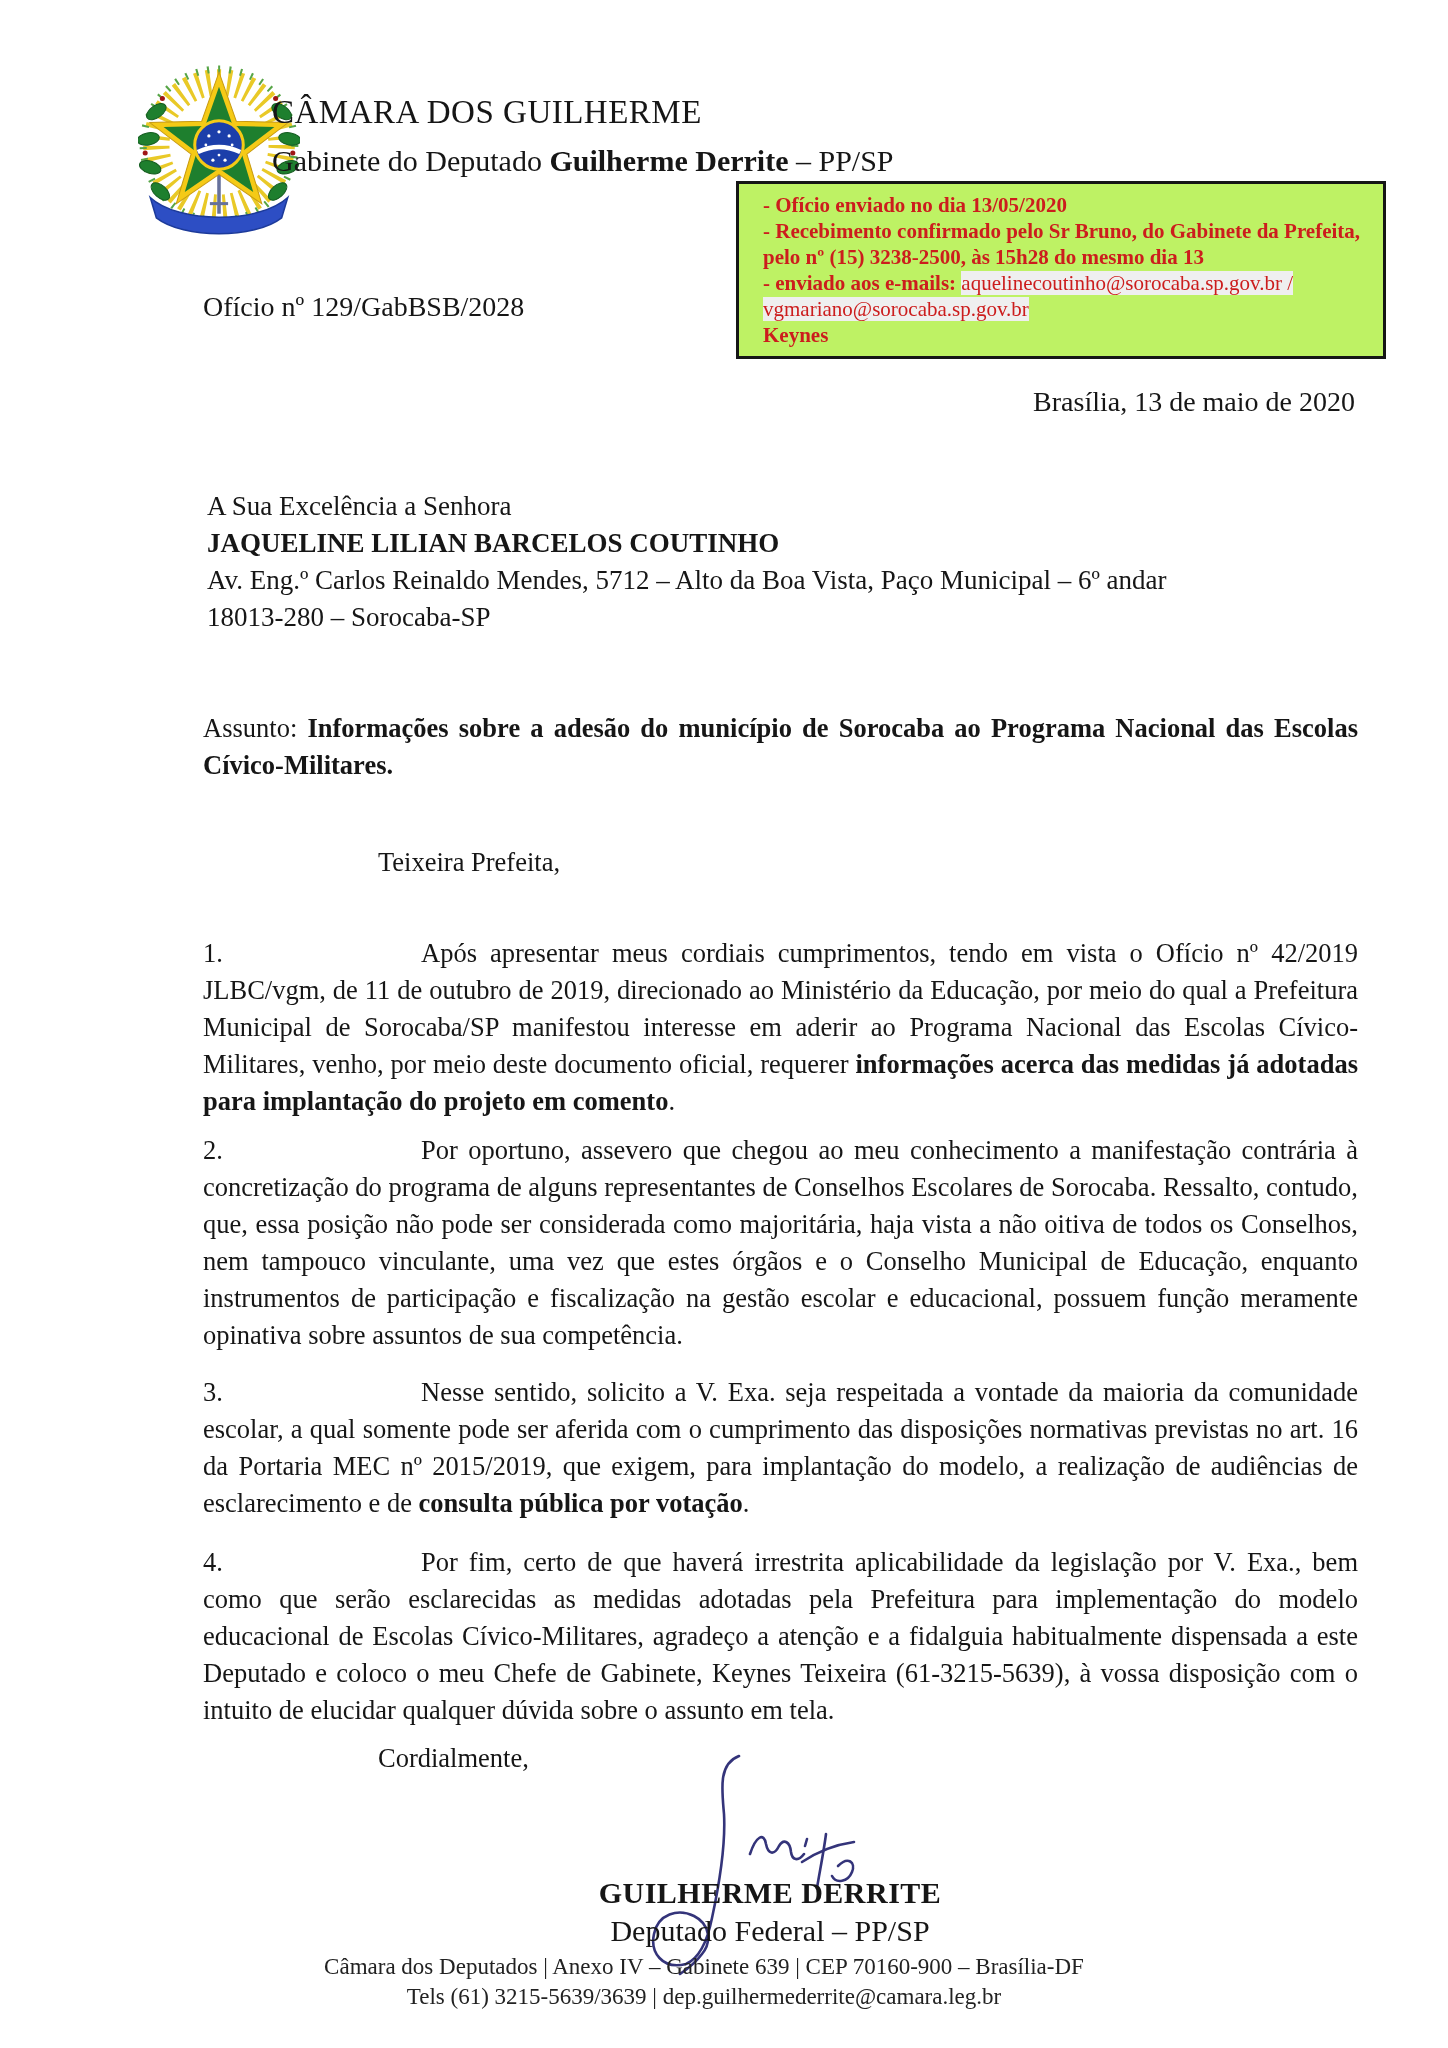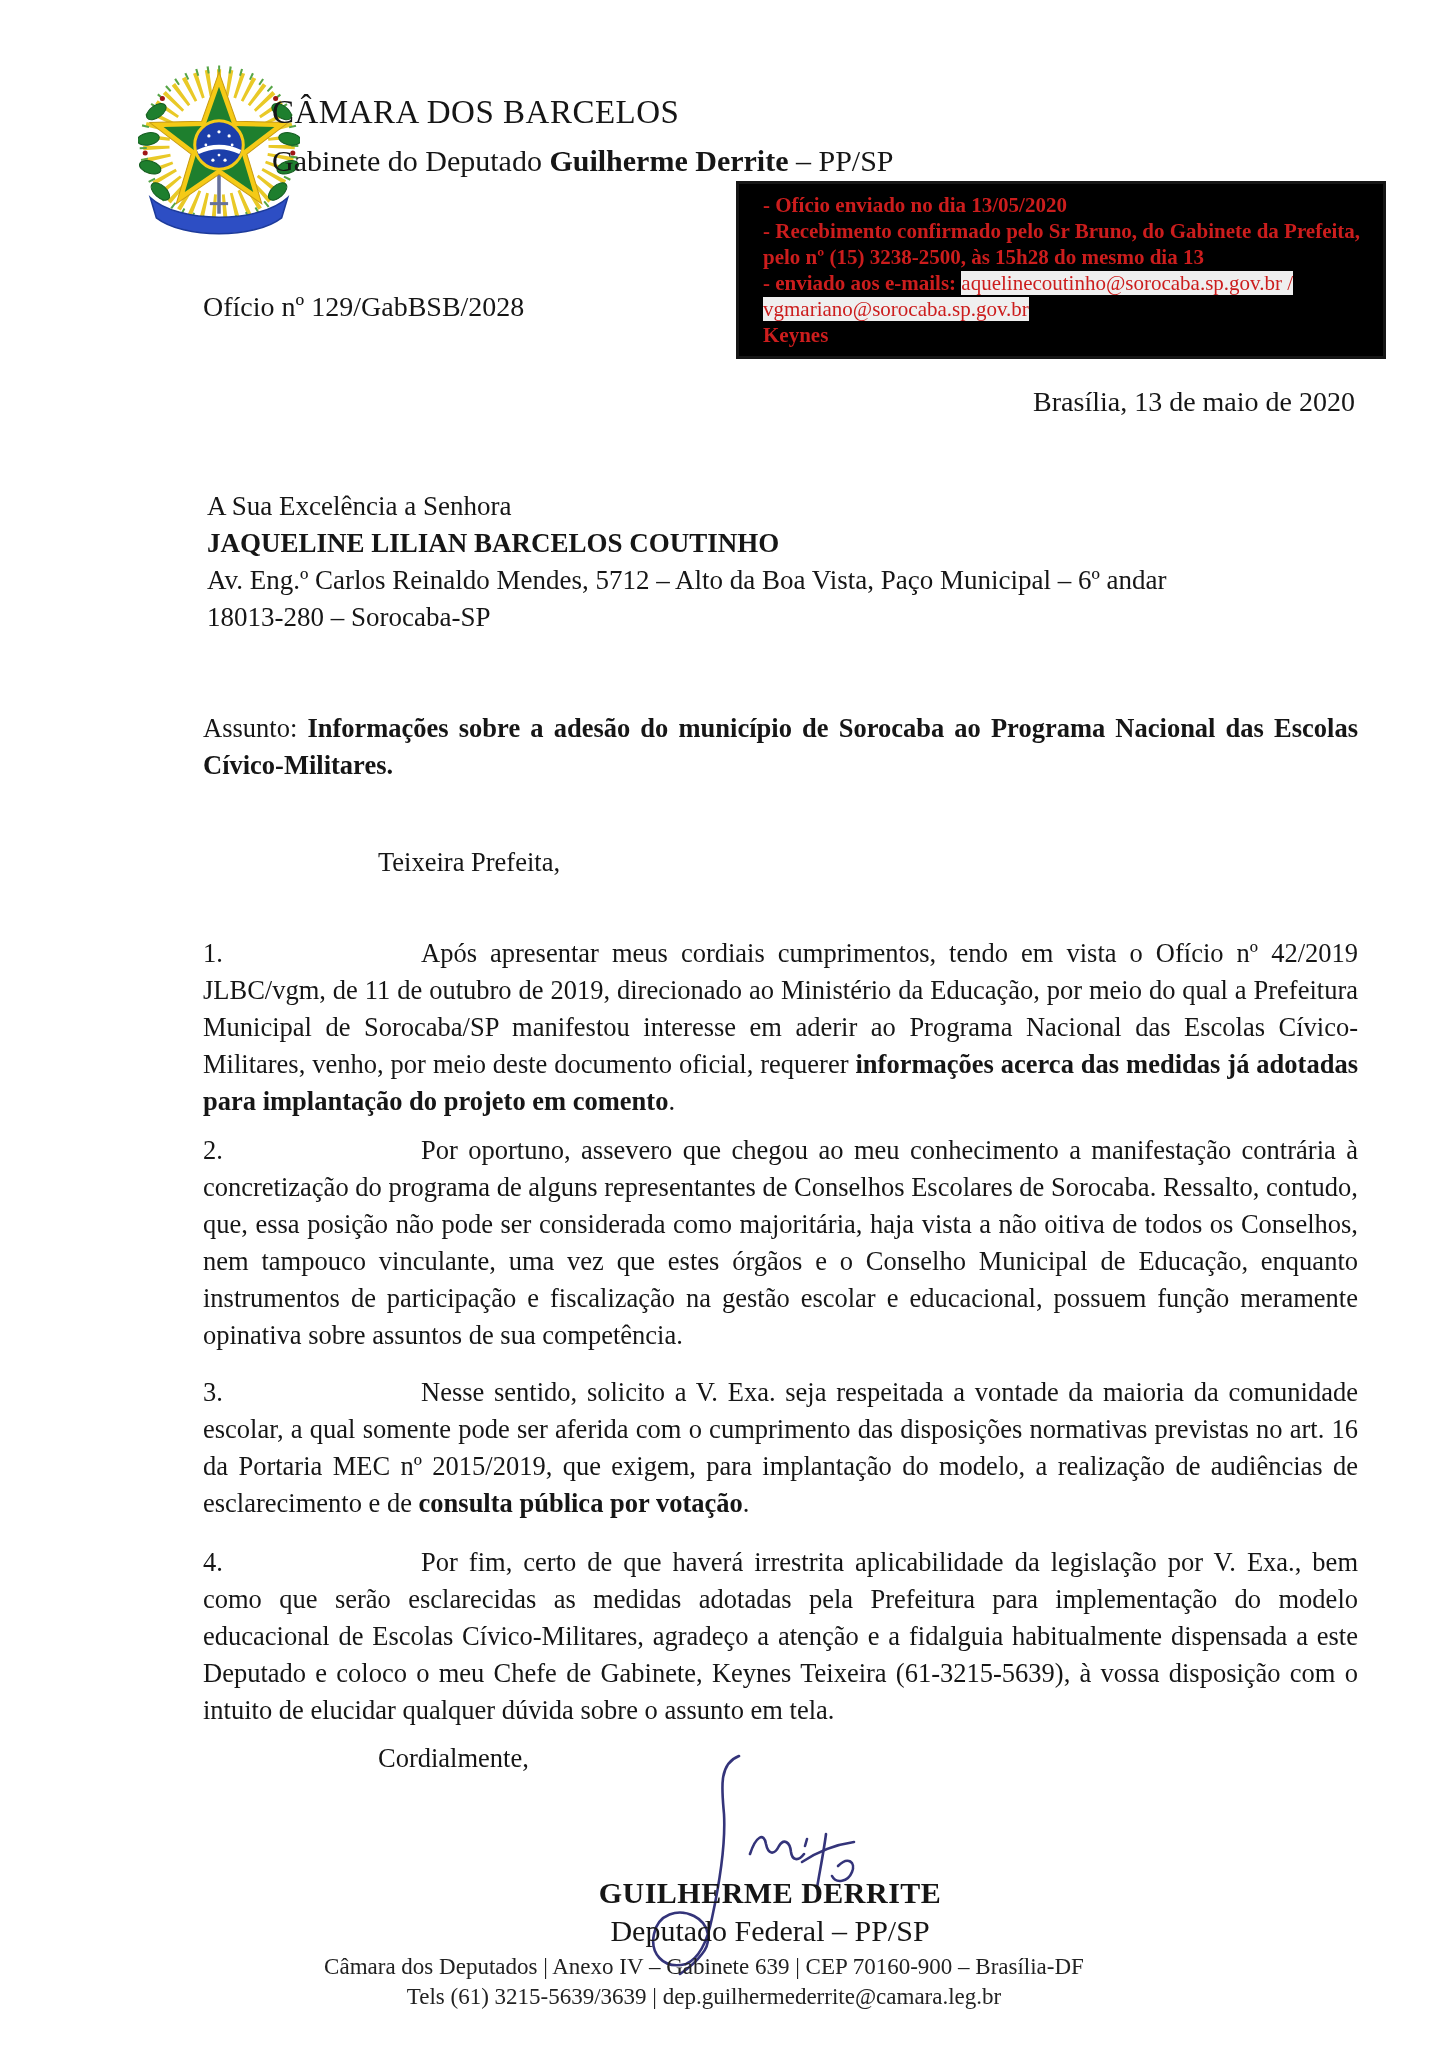--- a/index.html
+++ b/index.html
@@ -12,21 +12,21 @@
     overflow:hidden;
   }
   
   .logo{position:absolute;left:138px;top:56px;width:162px;height:182px;}
   .hdr-text{position:absolute;left:272px;top:96px;line-height:1;}
   .hdr-org{font-size:33px;letter-spacing:.5px;white-space:nowrap;}
   .hdr-office{font-size:30px;margin-top:17px;white-space:nowrap;}
   
   .note-box{
     position:absolute;left:736px;top:181px;width:650px;box-sizing:border-box;
-    border:3px solid #161616;background:#000000;
+    border:3px solid #161616;background:#bef264;
     padding:8px 12px 8px 24px;
     font-size:21px;line-height:26px;
   }
   .note-box p{margin:0;}
   .red{color:#cc1d1d;}
   .b{font-weight:bold;}
   .email{font-weight:normal;background:#efefef;}
   
   .ref{position:absolute;left:203px;top:291px;font-size:28px;}
   .dateline{position:absolute;left:203px;top:386px;width:1152px;text-align:right;font-size:28px;}
@@ -95,21 +95,21 @@
             <circle cx="90" cy="79" r="1.6"></circle>
           <circle cx="67" cy="88" r="1.4"></circle>
             <circle cx="93" cy="88" r="1.4"></circle>
           <circle cx="74" cy="103" r="1.6"></circle>
             <circle cx="86" cy="103" r="1.6"></circle>
             <circle cx="80" cy="98" r="1.4"></circle>
         </g>
       </svg>
     </div>
     <div class="hdr-text">
-      <div class="hdr-org">CÂMARA DOS BARCELOS</div>
+      <div class="hdr-org">CÂMARA DOS GUILHERME</div>
       <div class="hdr-office"><span>Gabinete do Deputado </span><span class="b">Guilherme Derrite</span><span> – PP/SP</span></div>
     </div>
   </div>
 
   <div class="note-box red">
     <p><span class="b">- Ofício enviado no dia 13/05/2020</span></p>
     <p><span class="b">- Recebimento confirmado pelo Sr Bruno, do Gabinete da Prefeita, pelo nº (15) 3238-2500, às 15h28 do mesmo dia 13</span></p>
     <p><span class="b">- enviado aos e-mails: </span><span class="email">aquelinecoutinho@sorocaba.sp.gov.br / vgmariano@sorocaba.sp.gov.br</span></p>
     <p><span class="b">Keynes</span></p>
   </div>

